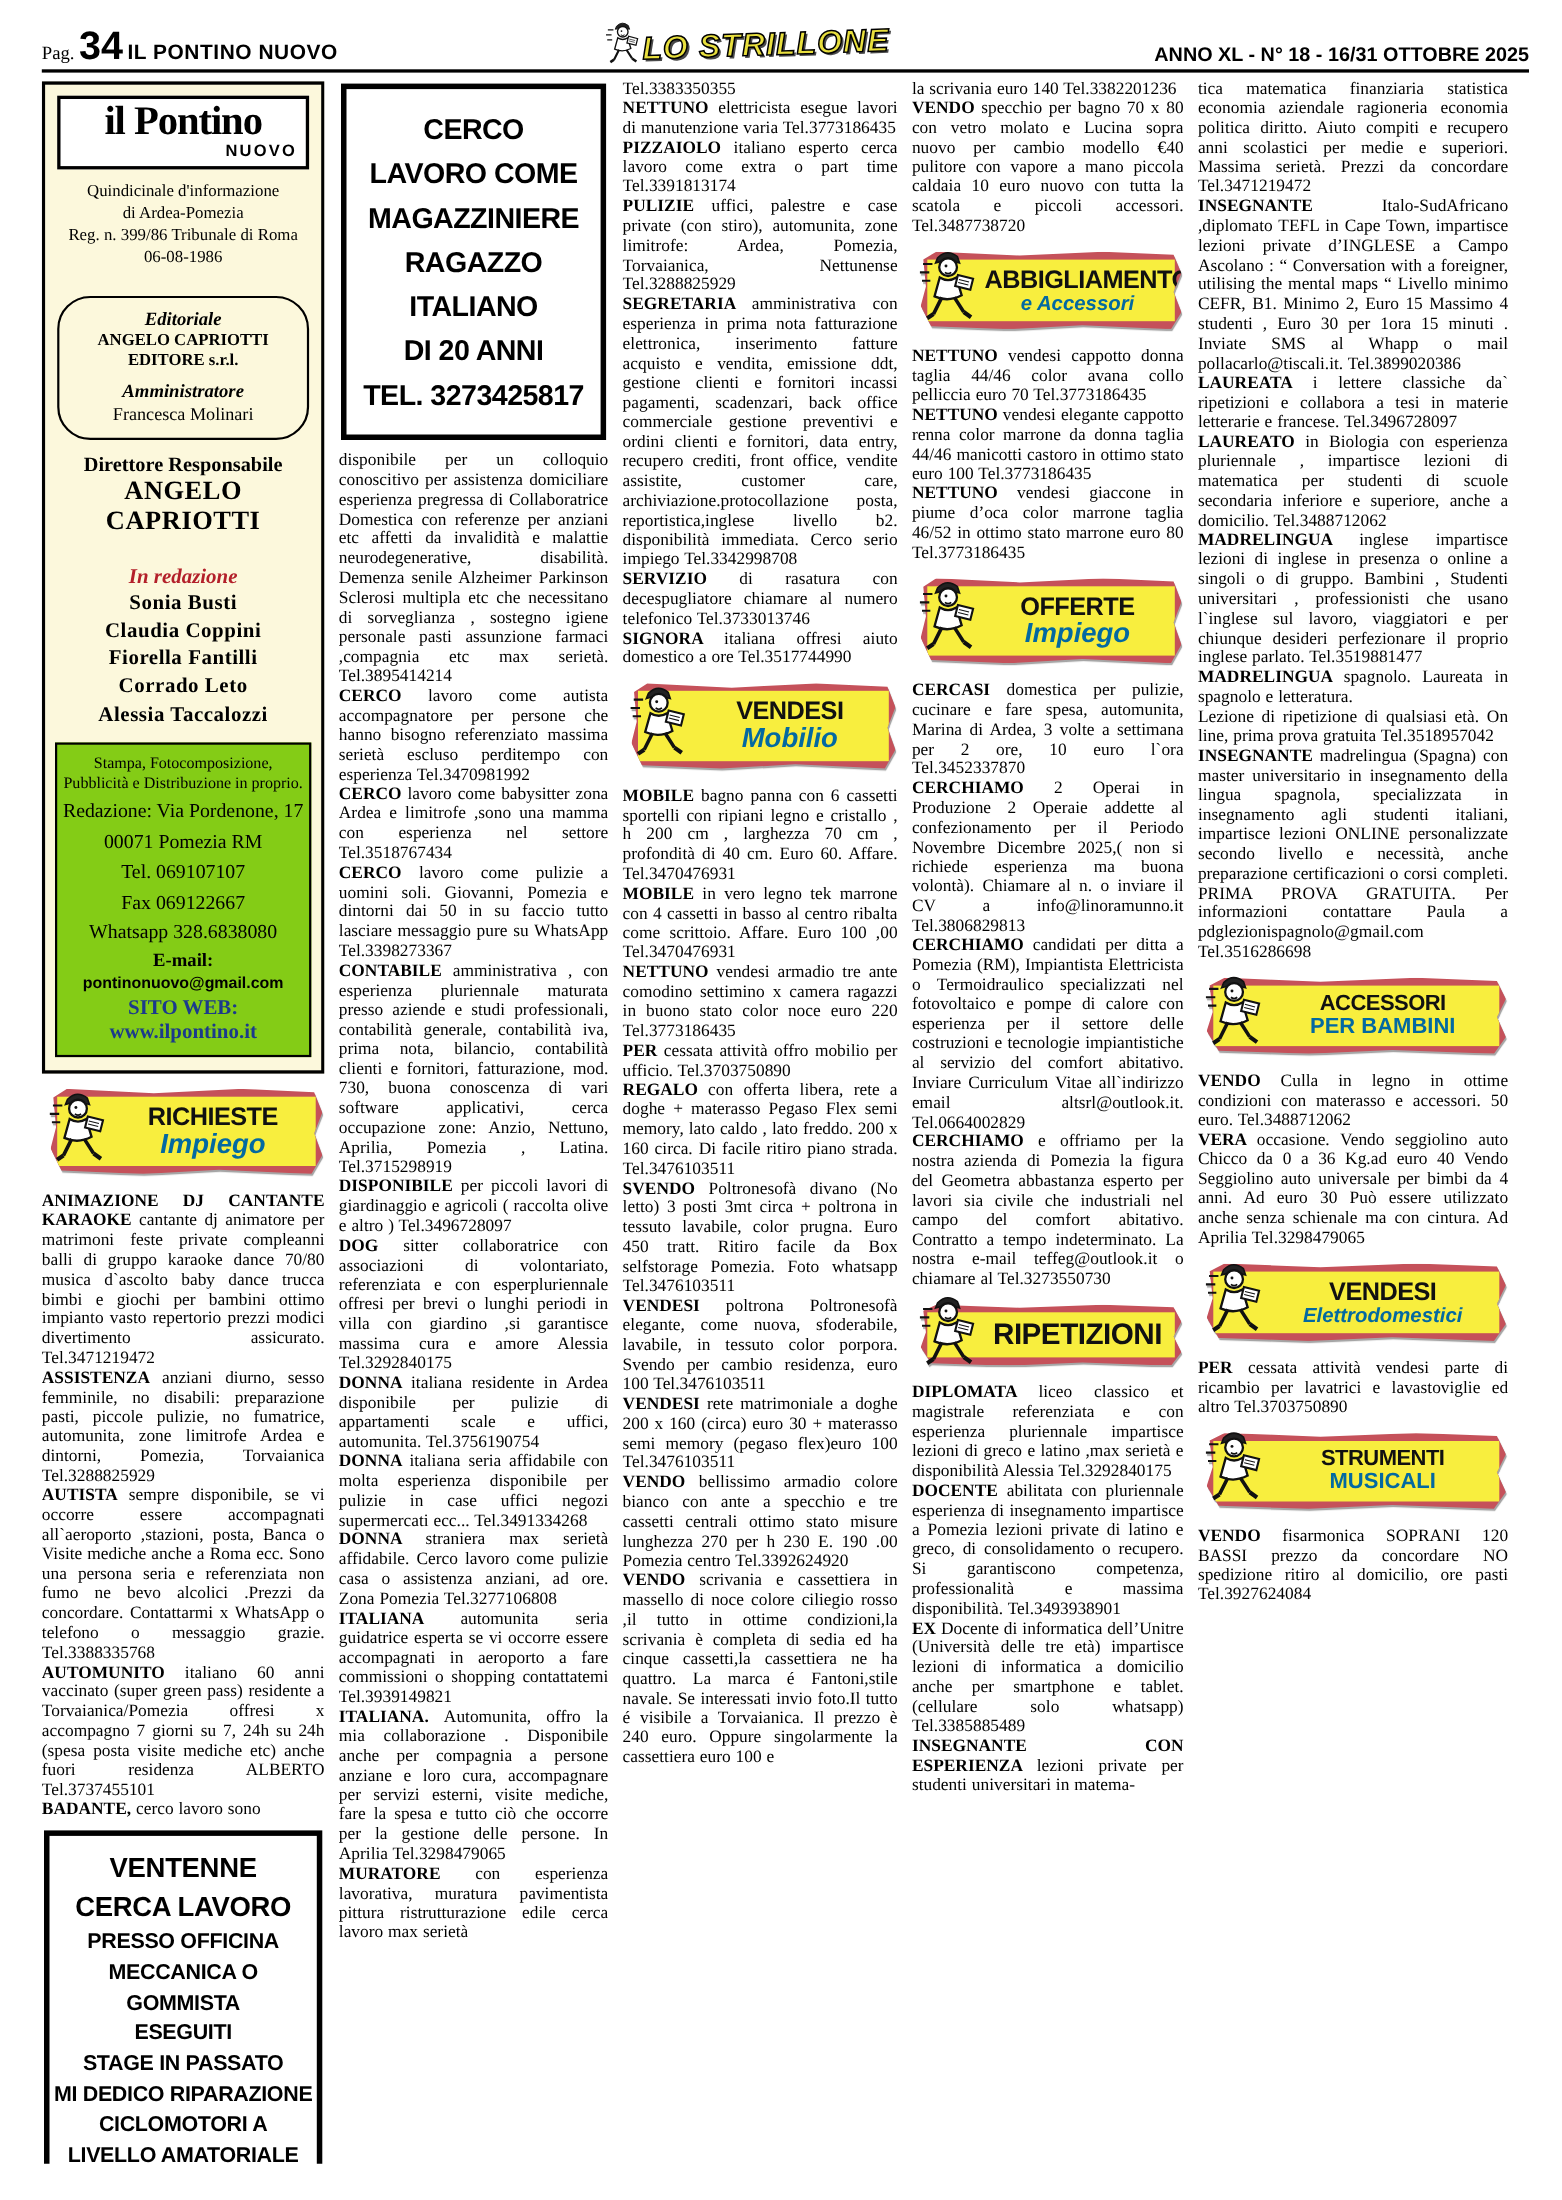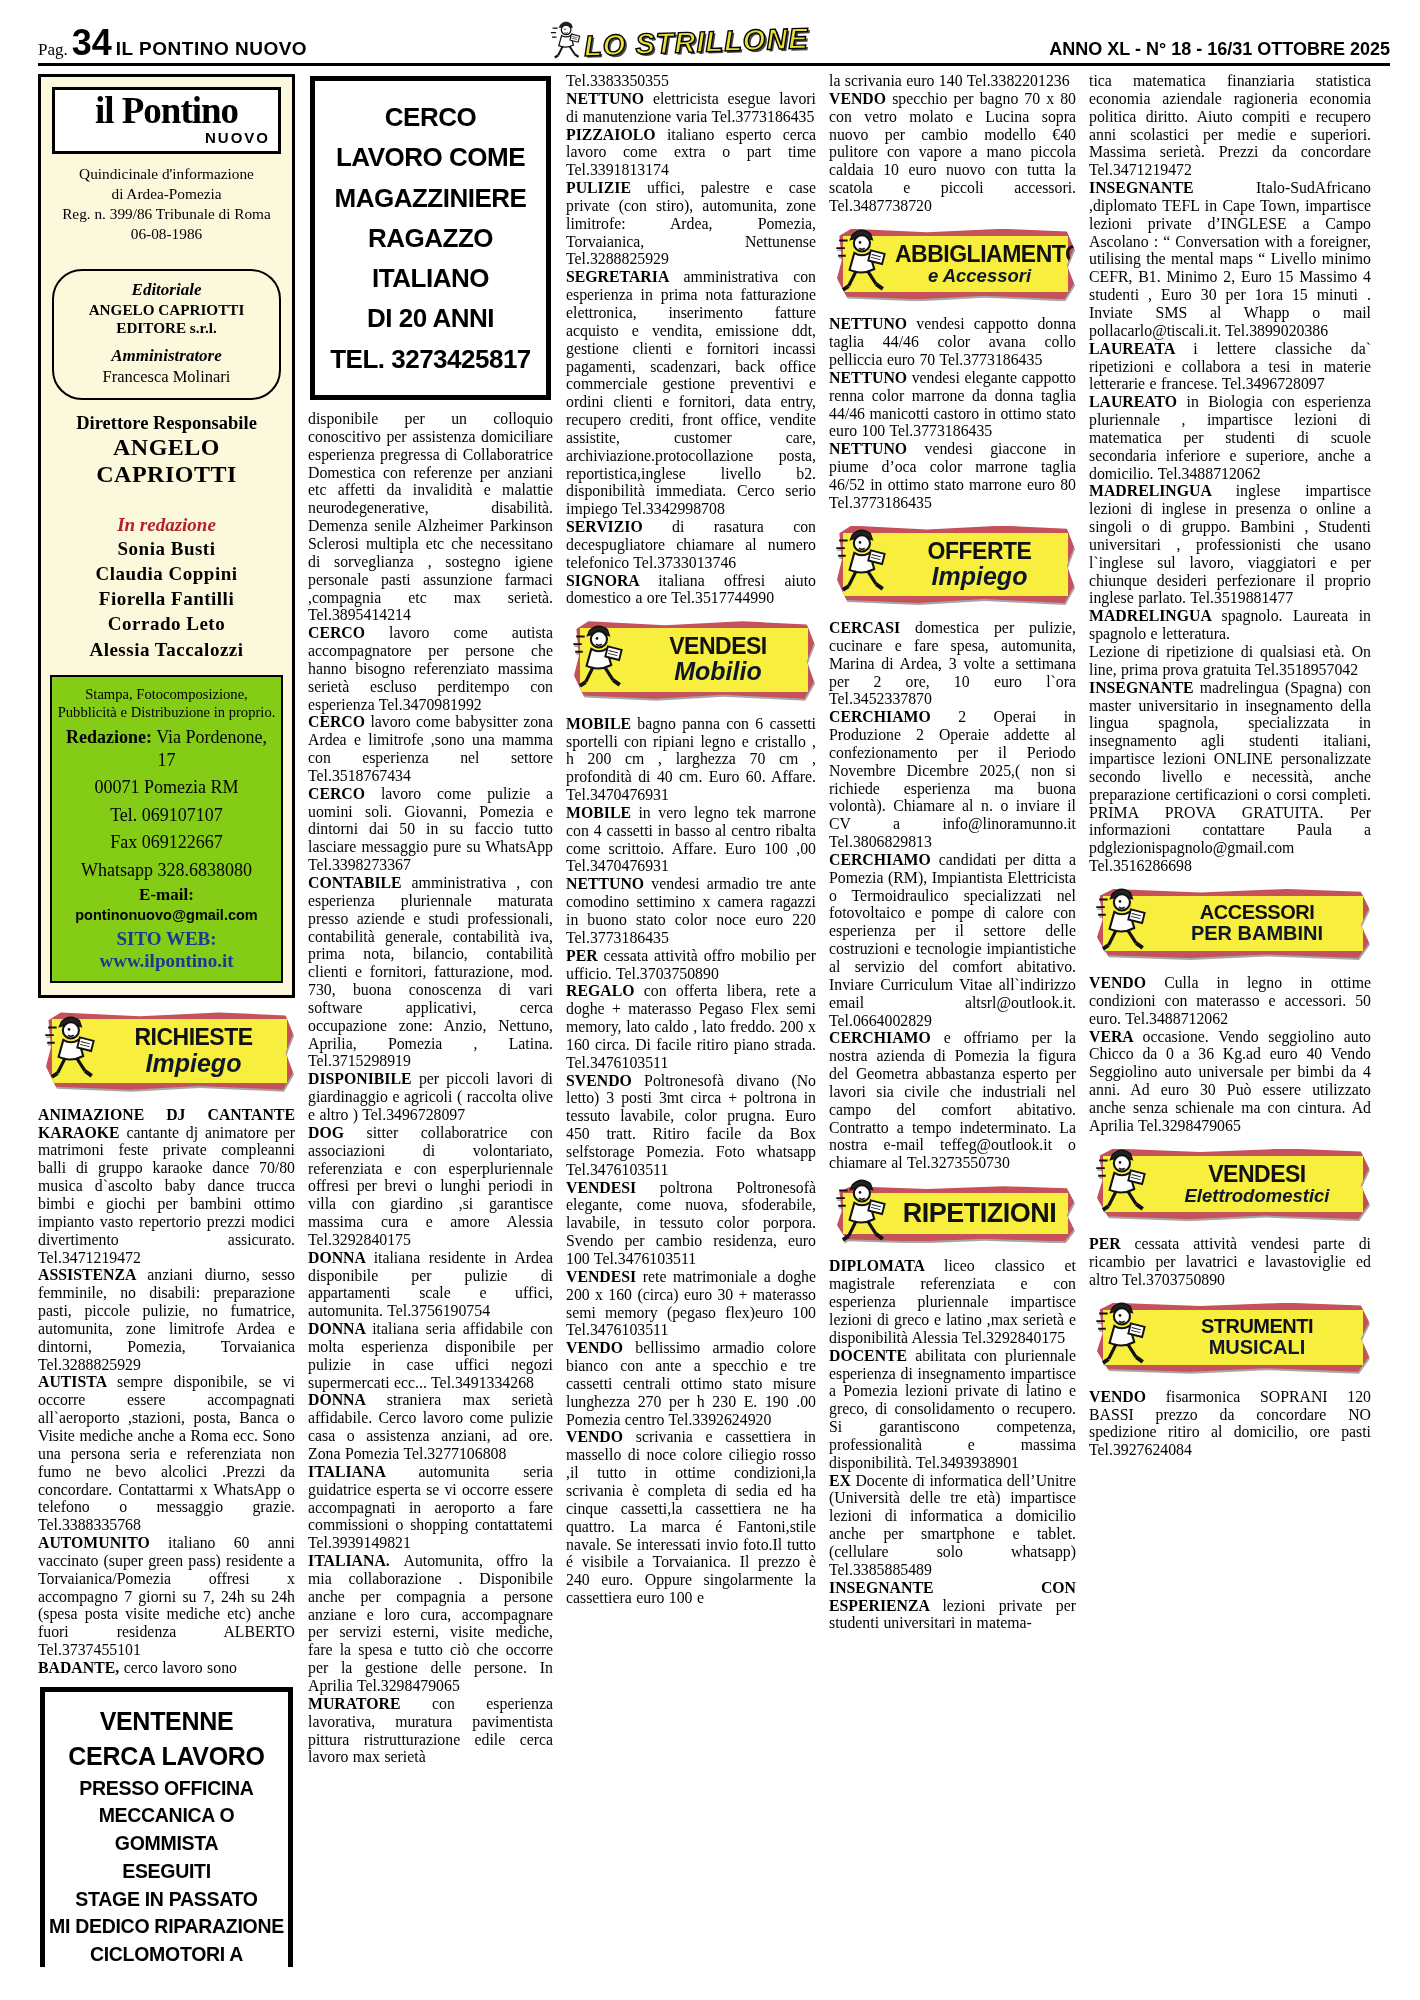--- a/index.html
+++ b/index.html
@@ -35,21 +35,21 @@
   .ad{margin:0;text-align:justify;font-size:15.8px;line-height:1.13;word-spacing:.5px;}
   .ad .lead{font-weight:bold;}
 
   
   .badge{position:relative;margin:14px 2px 16px 8px;filter:drop-shadow(1px 2px 0 rgba(0,0,0,.35));}
   .badge-wrap{background:var(--badge_red,#c5515a);padding:7px 6px;
       clip-path:polygon(1% 10%,6% 0,38% 5%,70% 0,97% 4%,100% 28%,97% 52%,100% 78%,96% 100%,62% 95%,34% 100%,4% 96%,0 70%,2% 45%);}
   .badge-in{background:var(--badge_yellow,#f8ee3e);text-align:center;padding:6px 4px 7px 52px;
       font-family:"Liberation Sans",sans-serif;}
   .b1{font-weight:bold;font-size:23px;letter-spacing:-.5px;line-height:1.05;color:#111;}
-  .b2{font-weight:bold;font-size:25px;line-height:1.05;color:#0f172a;}
+  .b2{font-weight:bold;font-size:25px;line-height:1.05;color:#0369a1;}
   .b2.it{font-style:italic;}
   .badge.one .b1{font-size:27px;}
   .badge.small .b1{font-size:20px}.badge.small .b2{font-size:20px}
   .badge.small2 .b2{font-size:18.5px;}
   .badge-icon{position:absolute;left:-6px;top:50%;transform:translateY(-52%);z-index:2;}
   .badge-icon svg{width:58px;height:74px;}
 
   
   .nbox{border:5px solid #000;text-align:center;font-family:"Liberation Sans",sans-serif;
         font-weight:bold;margin:10px 2px;padding:12px 4px;}
@@ -72,21 +72,21 @@
   .mh-edname{font-weight:bold;font-size:15.2px;margin-top:1px;}
   .mh-adname{font-size:16.5px;margin-top:1px;}
   .mh-sp{height:9px;}
   .mh-dirlab{font-weight:bold;font-size:18.5px;margin-top:13px;}
   .mh-dirname{font-weight:bold;font-size:24px;letter-spacing:.5px;}
   .mh-redaz{font-style:italic;font-weight:bold;font-size:19px;color:var(--accent_red,#b3202a);margin-top:26px;}
   .mh-name{font-weight:bold;font-size:19px;line-height:1.33;letter-spacing:.5px;}
   .mh-contact{border:2px solid #000;background:#84cc16;margin:13px 0 0;padding:8px 4px 9px;}
   .mh-print{font-size:14.6px;line-height:1.25;}
   .mh-addr{font-size:18px;line-height:1.25;margin-top:5px;}
-  .mh-addr b{font-weight:bold;}
+  .mh-addr b{font-weight:normal;}
   .mh-mail{font-size:17px;font-weight:bold;margin-top:4px;}
   .mh-mail .mval{font-family:"Liberation Sans",sans-serif;font-size:14.5px;}
   .mh-web{font-size:19px;font-weight:bold;color:var(--link_blue,#1b3a8c);margin-top:3px;}
 </style>
 </head>
 <body>
 
 <div class="page">
 
   <header class="topbar">

